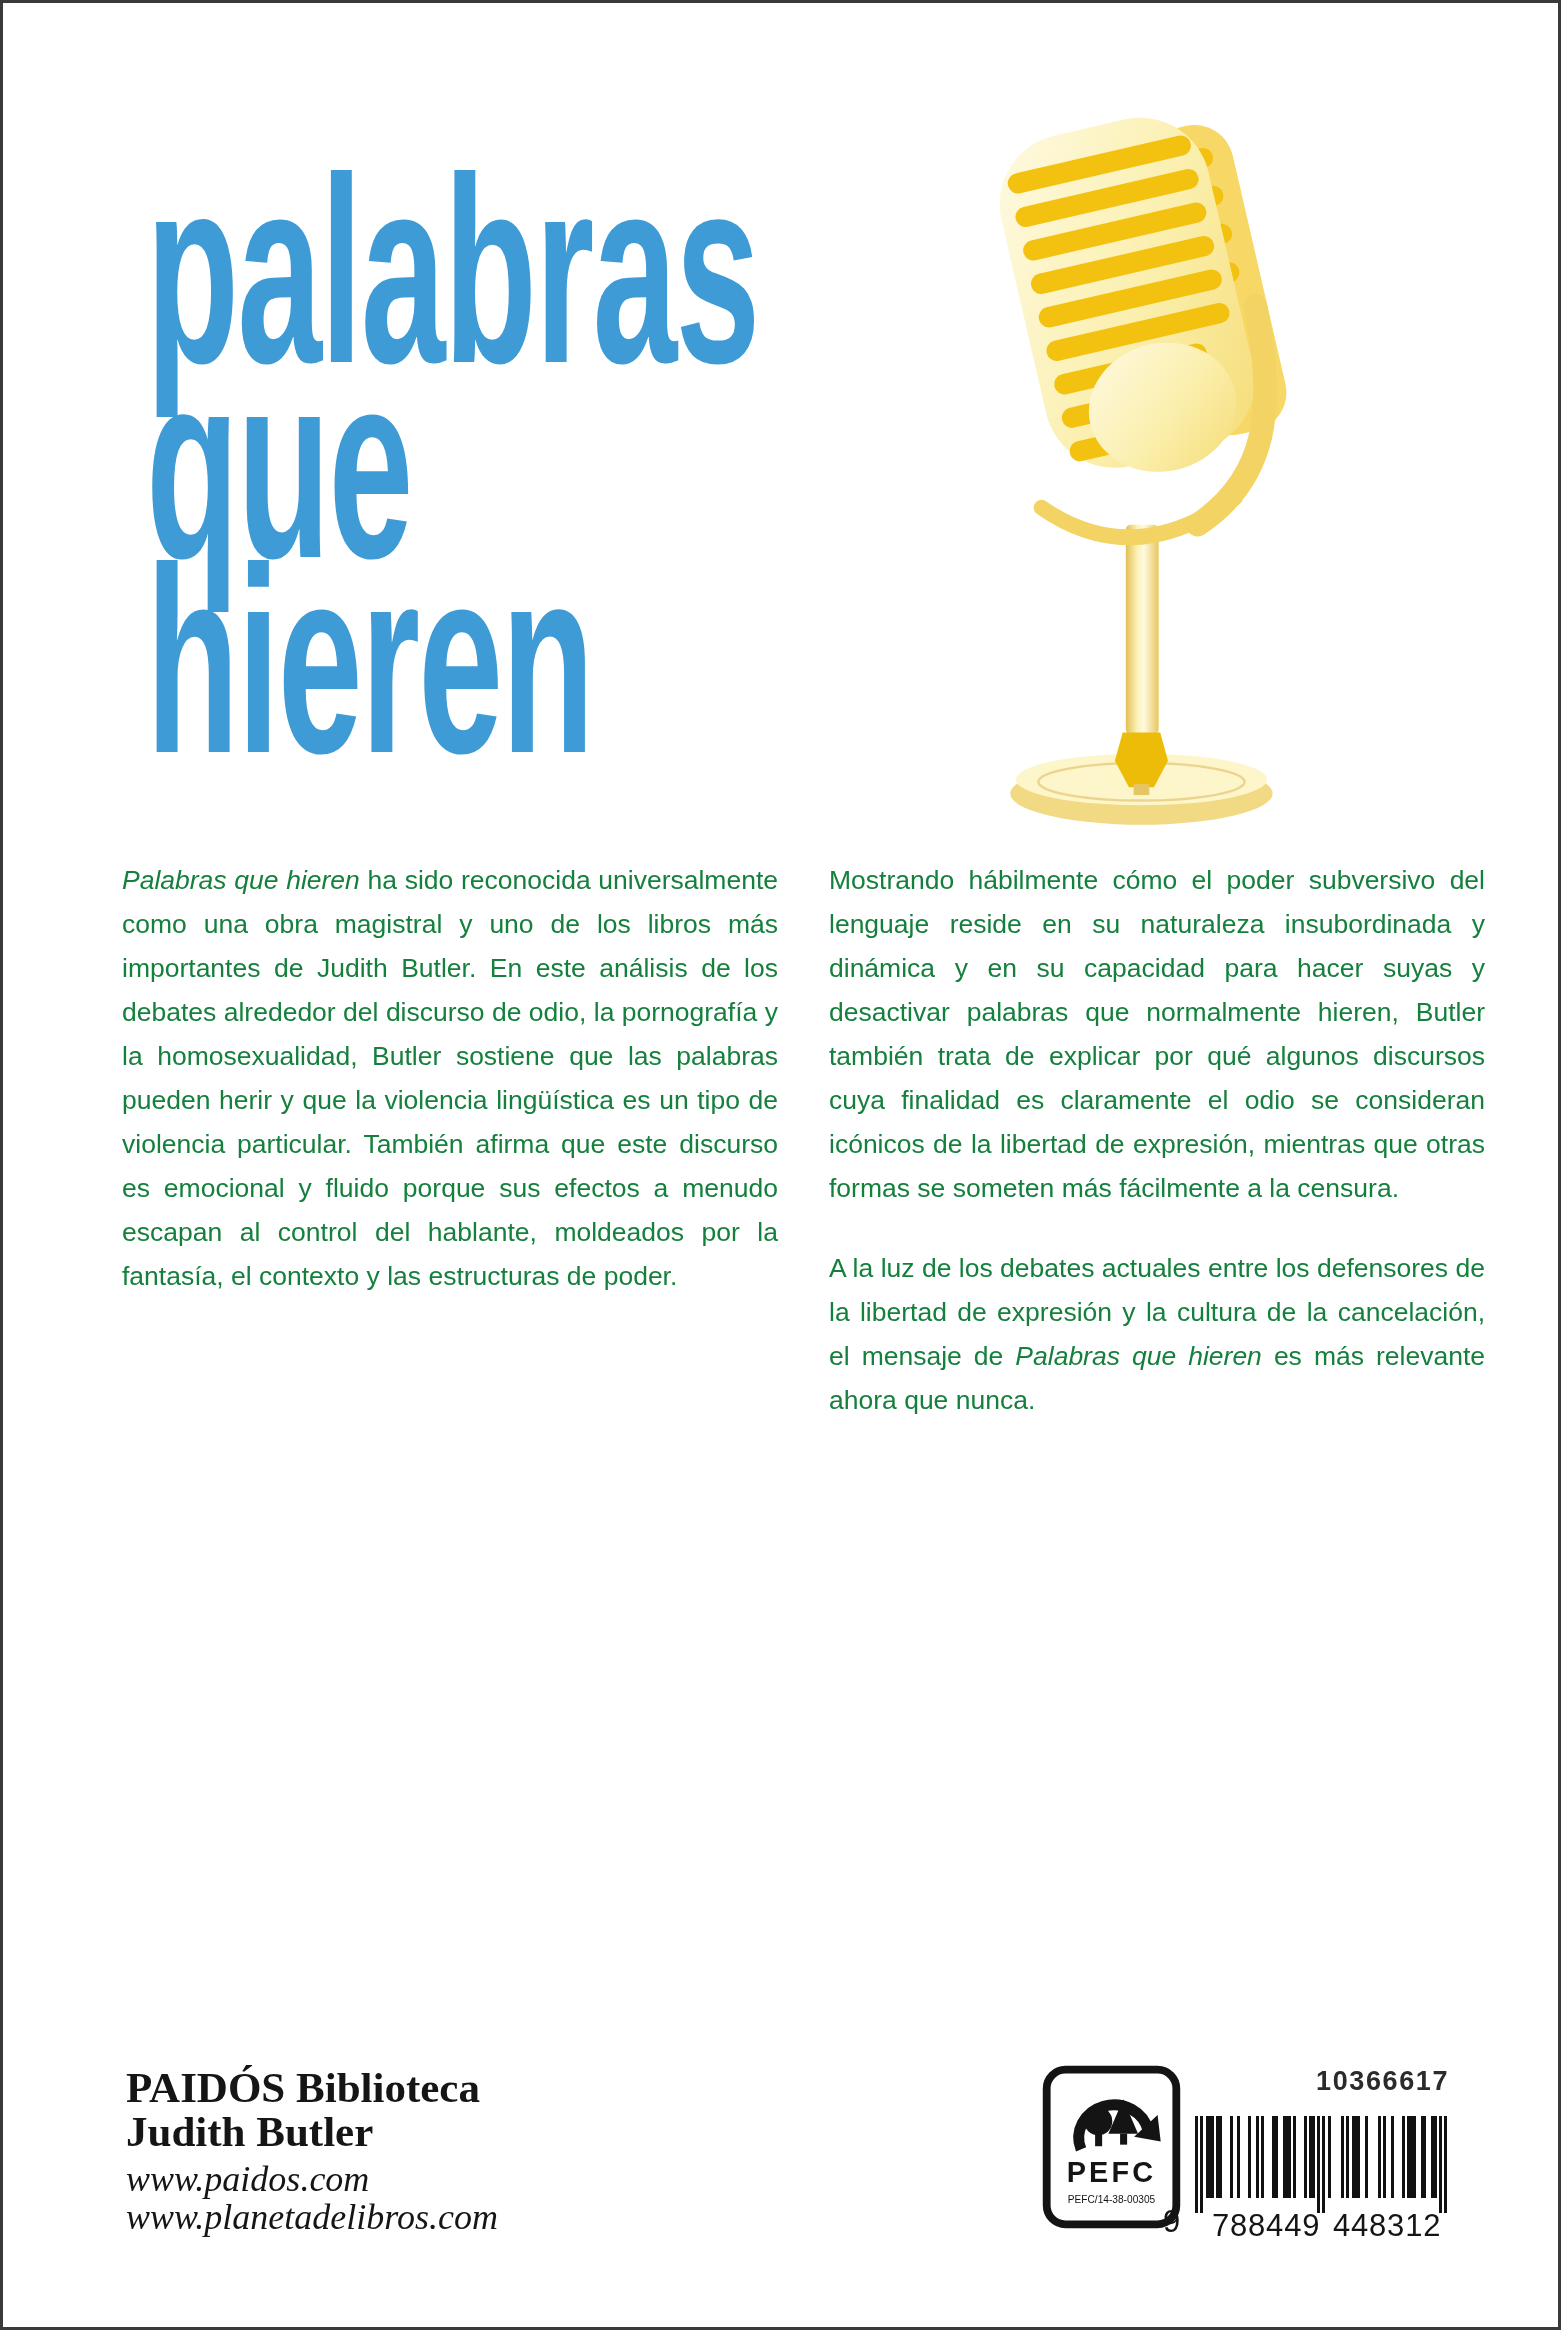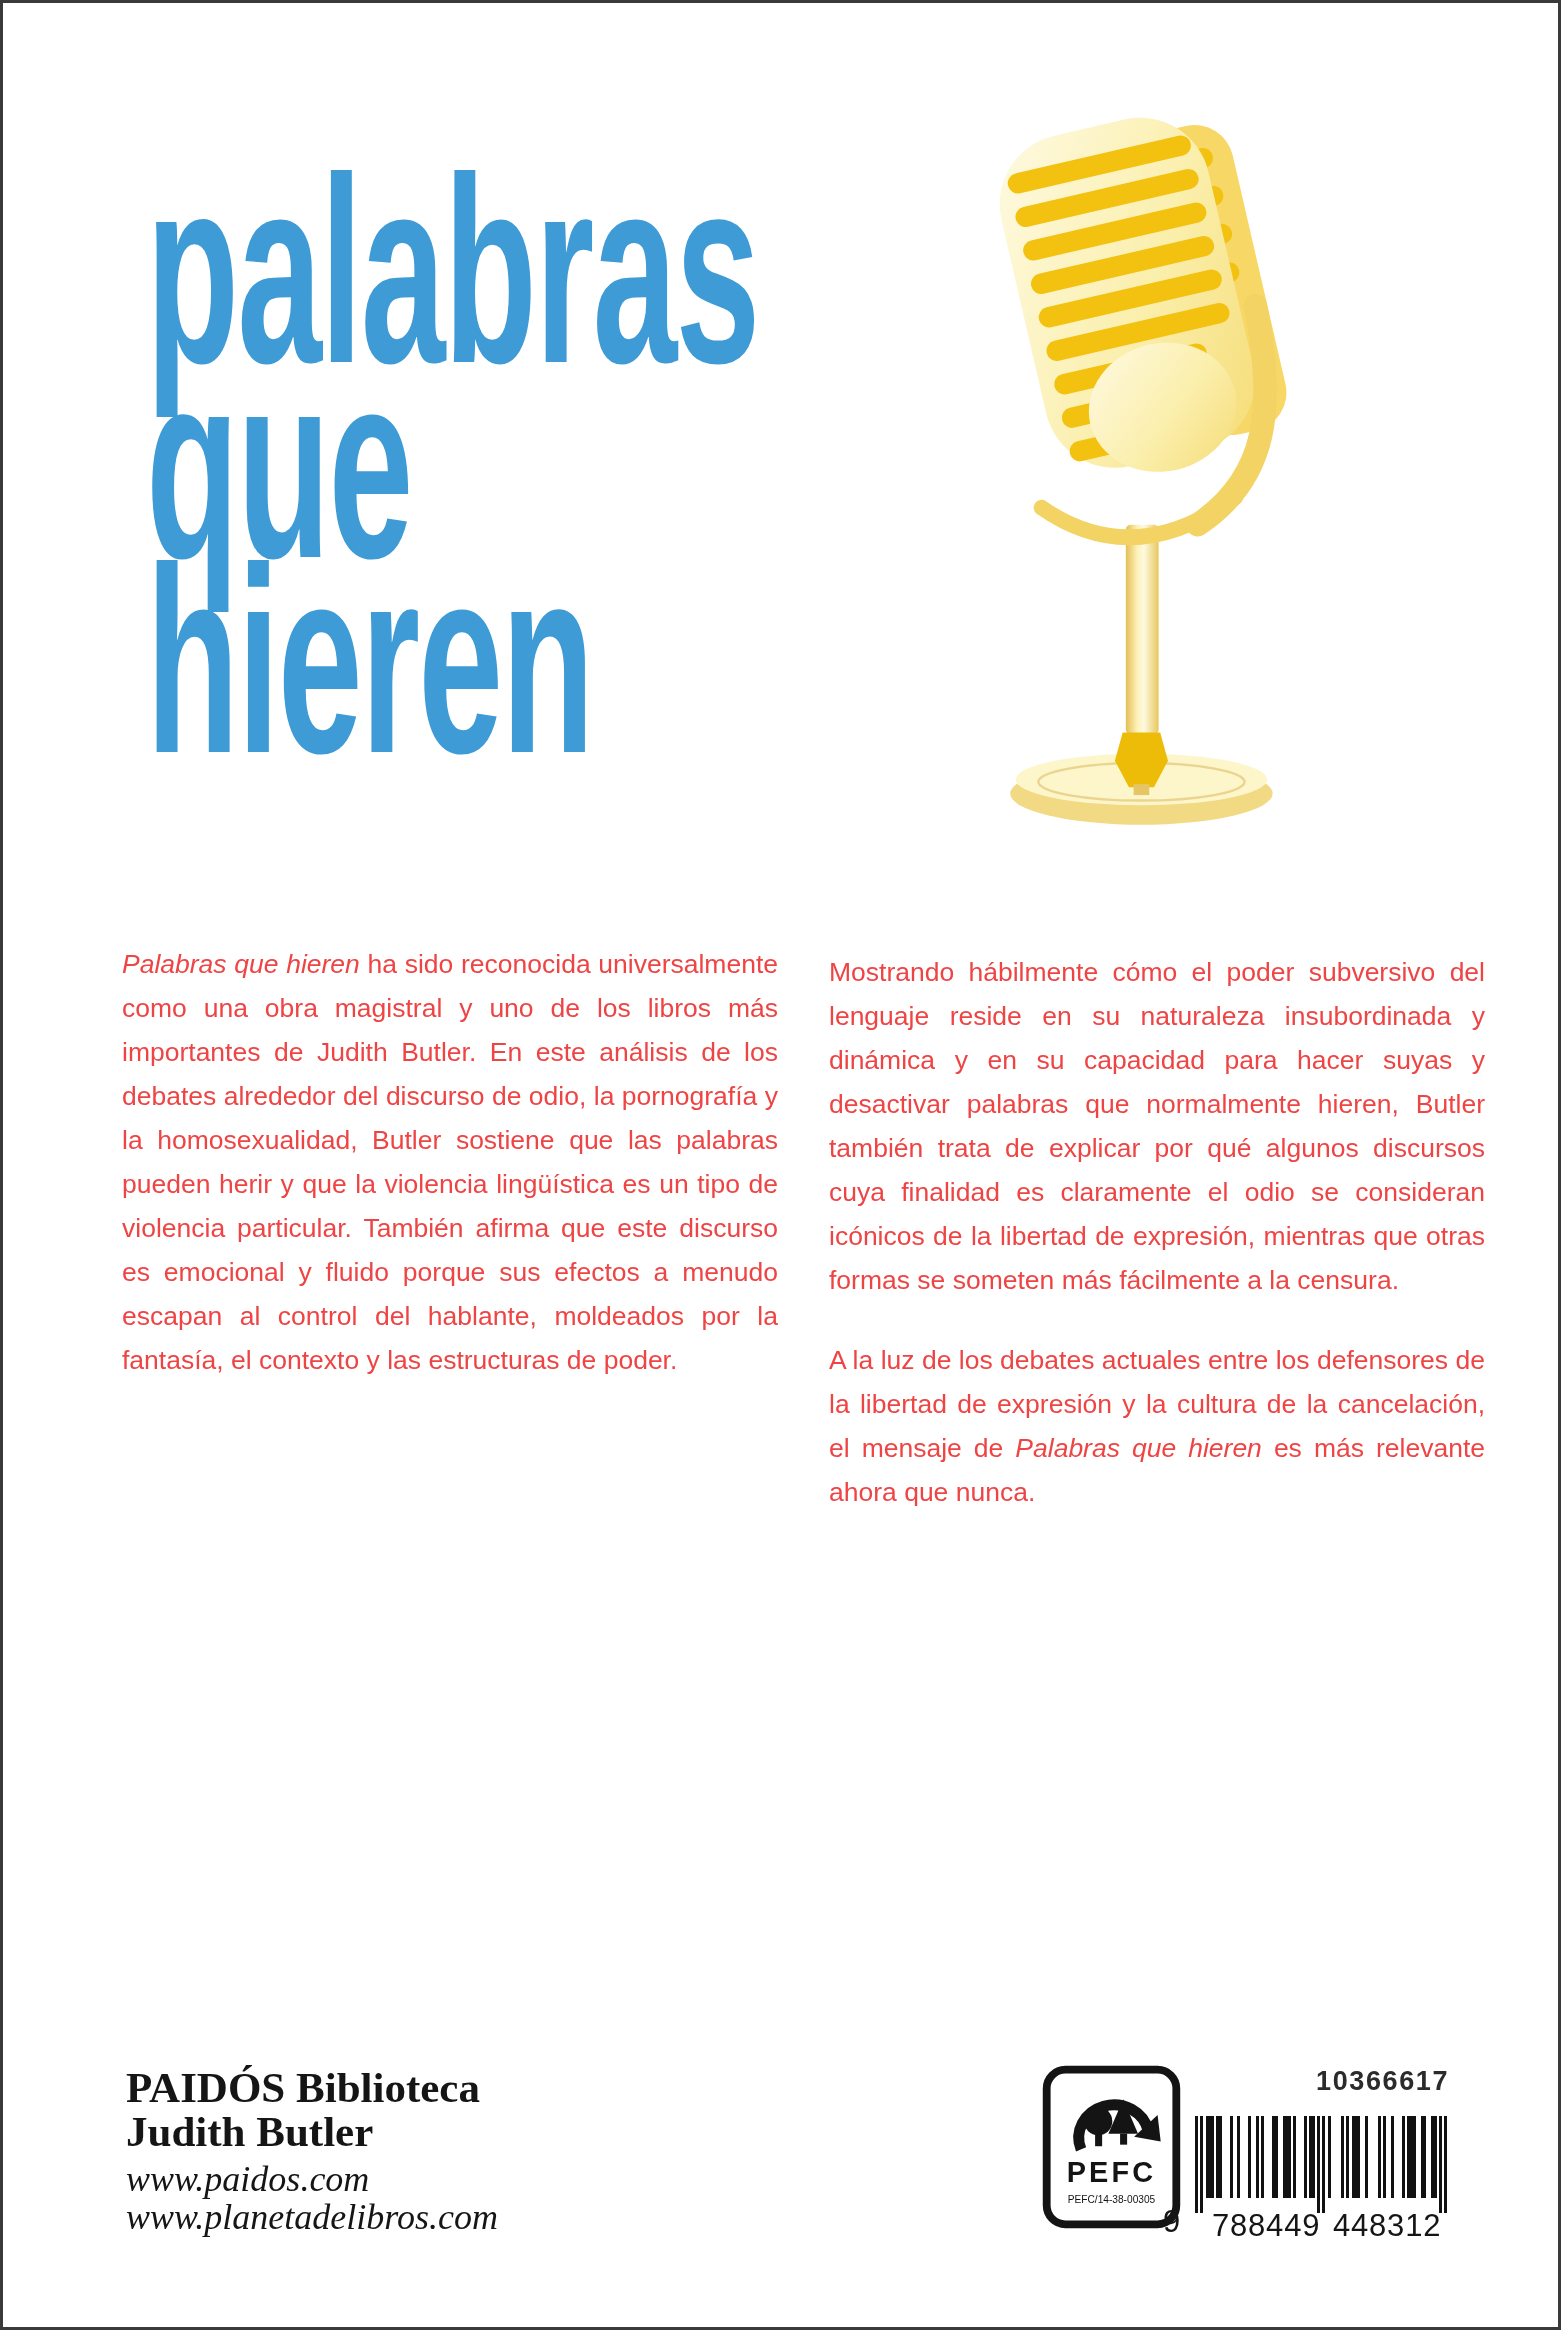--- a/index.html
+++ b/index.html
@@ -21,30 +21,30 @@
     letter-spacing:-3.1px;
     transform:scaleX(0.575);
     transform-origin:left top;
     white-space:nowrap;
   }
   .title span{display:block;}
   
   .mic{position:absolute;left:990px;top:100px;width:300px;height:728px;}
   
   .col{
-    position:absolute;top:939px;width:656px;
+    position:absolute;top:855px;width:656px;
     font-size:26.5px;line-height:44px;
-    color:#ef4444;
+    color:#15803d;
     text-align:justify;
   }
   .col p{margin:0;}
   .col p + p{margin-top:36px;}
   .col .it{font-style:italic;}
   .col-left{left:119px;}
-  .col-right{left:826px;margin-top:8px;}
+  .col-right{left:826px;}
   
   .publisher{
     position:absolute;left:123px;top:2063px;
     font-family:"Liberation Serif", serif;
     color:#151515;
   }
   .pub-big{font-size:43px;font-weight:bold;line-height:44px;margin:0;}
   .pub-url{font-size:36px;font-weight:normal;line-height:38px;margin:0;font-style:italic;}
   .pub-gap{height:6.2px;}
   

